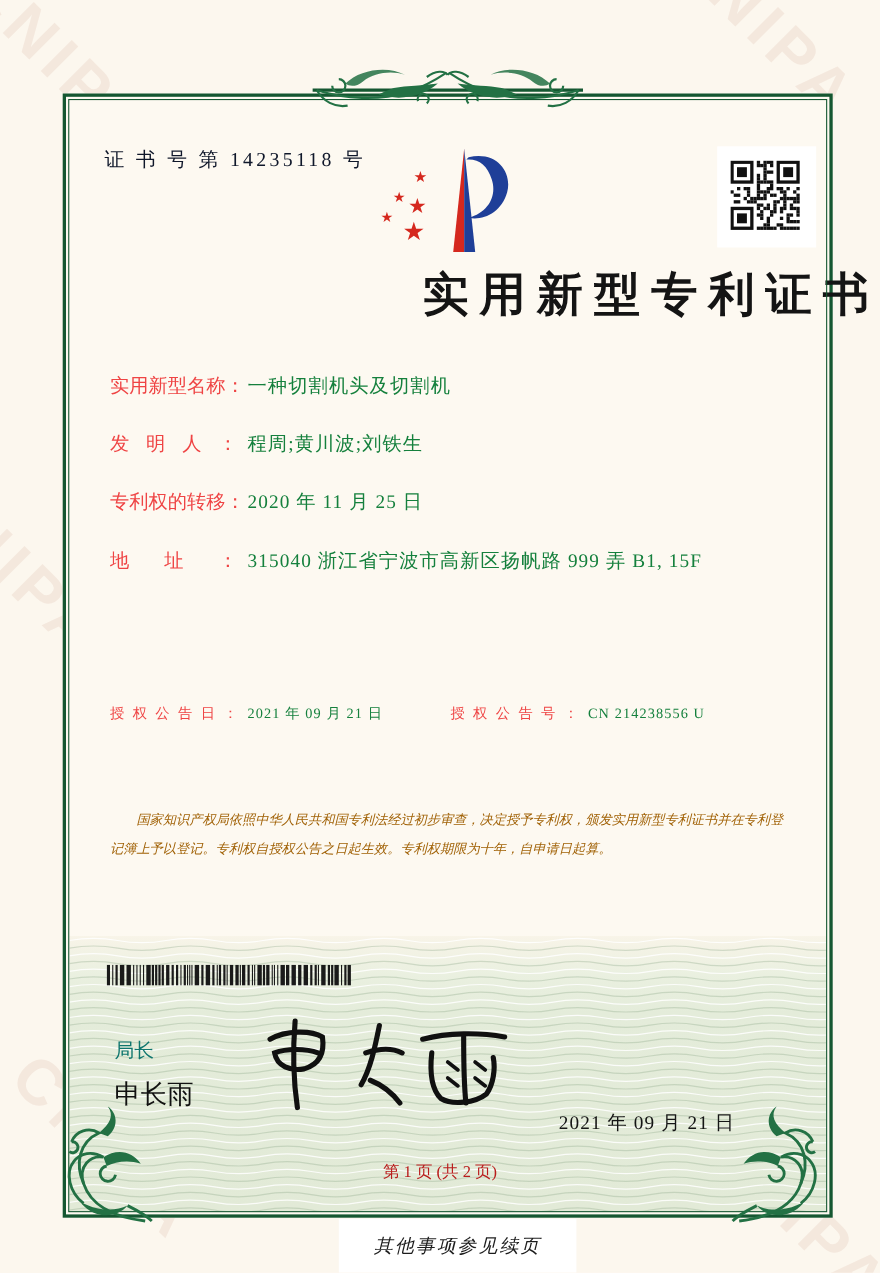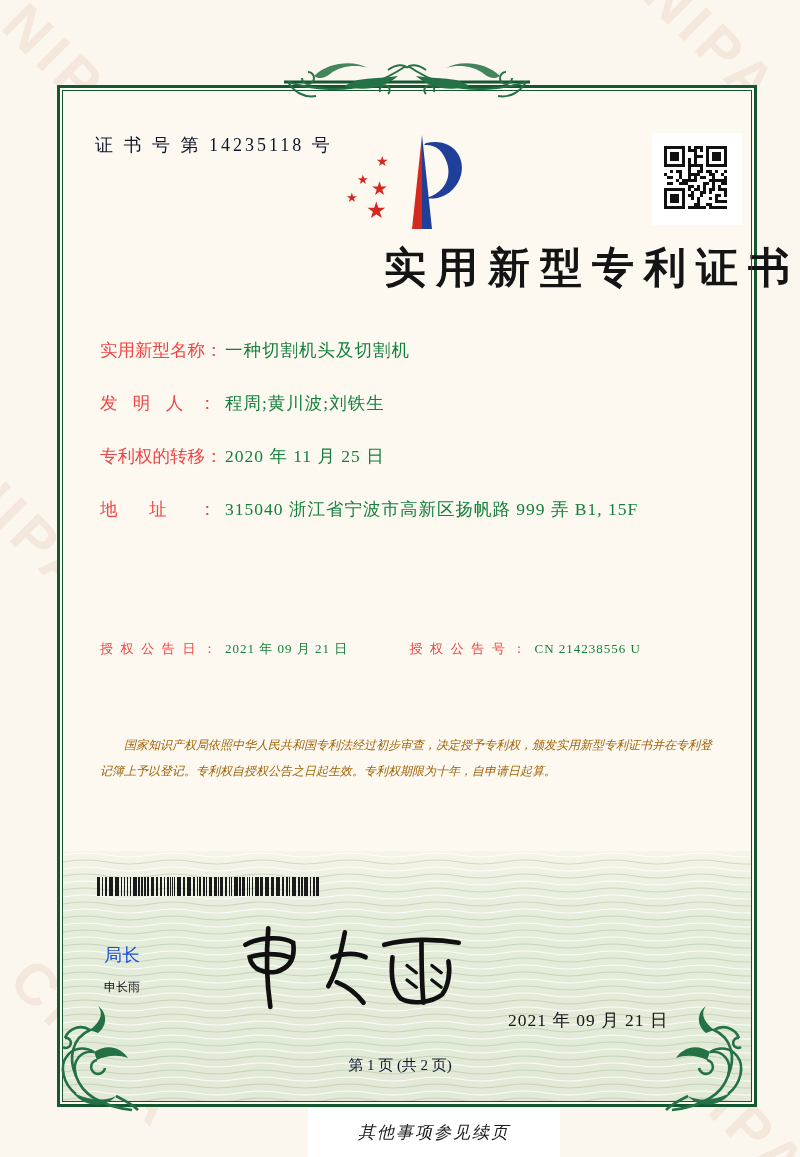--- a/index.html
+++ b/index.html
@@ -41,28 +41,28 @@
   .grant{left:100px;top:640px;width:640px;font-size:13px;white-space:nowrap;}
   .grant .col2{margin-left:58px;}
   
   .paras{left:100px;top:684px;width:612px;font-size:12px;line-height:26px;
          font-style:italic;color:#a16207;margin-top:48px;}
   .paras p{margin:0;text-indent:2em;text-align:justify;}
   
   .barcode{left:97px;top:877px;width:224px;height:19px;z-index:2;}
   
   .signer-title{left:104px;top:943px;font-size:18px;z-index:2;
-      font-family:"Liberation Sans","DejaVu Sans",sans-serif;color:#1d4ed8;}
-  .signer-name{left:104px;top:979px;font-size:12px;z-index:2;
+      font-family:"Liberation Sans","DejaVu Sans",sans-serif;color:#0f766e;}
+  .signer-name{left:104px;top:979px;font-size:24px;z-index:2;
       font-family:Liberation Sans, sans-serif;color:#111;}
   .sig{left:228px;top:922px;width:240px;height:88px;z-index:2;}
   .issue-date{left:508px;top:1008px;font-size:17.5px;letter-spacing:1px;z-index:2;color:#151515;}
-  .pagenote{left:3px;right:3px;top:1056px;text-align:center;font-size:15px;z-index:2;color:#0f172a;}
-  
-  .contbox{left:308px;top:1108px;width:252px;height:49px;background:#ffffff;z-index:2;
+  .pagenote{left:3px;right:3px;top:1056px;text-align:center;font-size:15px;z-index:2;color:#b91c1c;}
+  
+  .contbox{left:308px;top:1108px;width:216px;height:49px;background:#ffffff;z-index:2;
            display:flex;align-items:center;justify-content:center;}
   .contnote{font-size:17px;font-style:italic;letter-spacing:2px;color:#1c1c1c;}
 </style>
 </head>
 <body>
 
 <div class="page">
 
   <div class="wm" style="left:-52px;top:20px;">CNIPA</div>
   <div class="wm" style="left:590px;top:-10px;">CNIPA</div>

